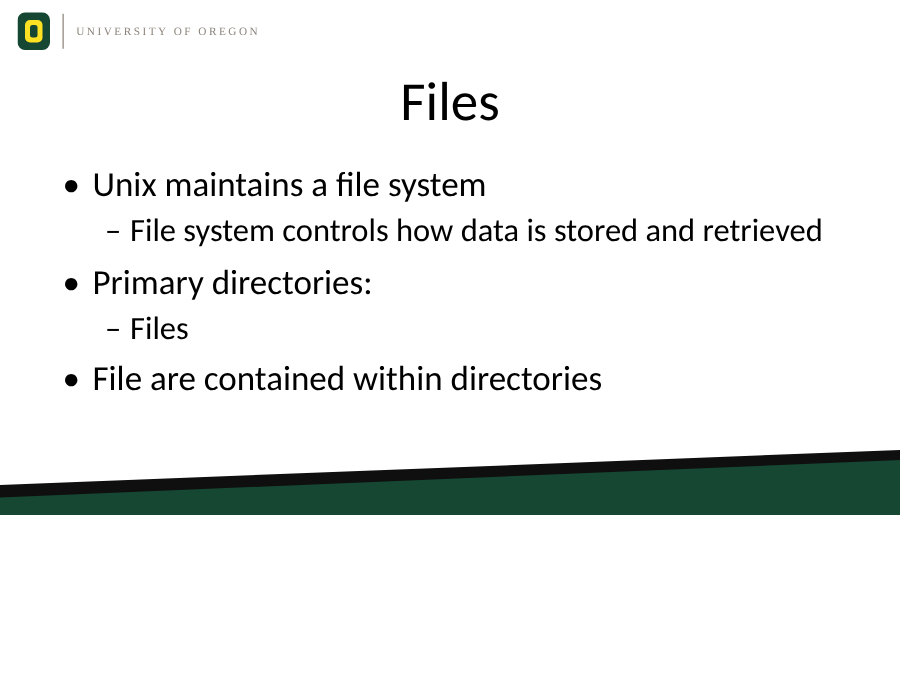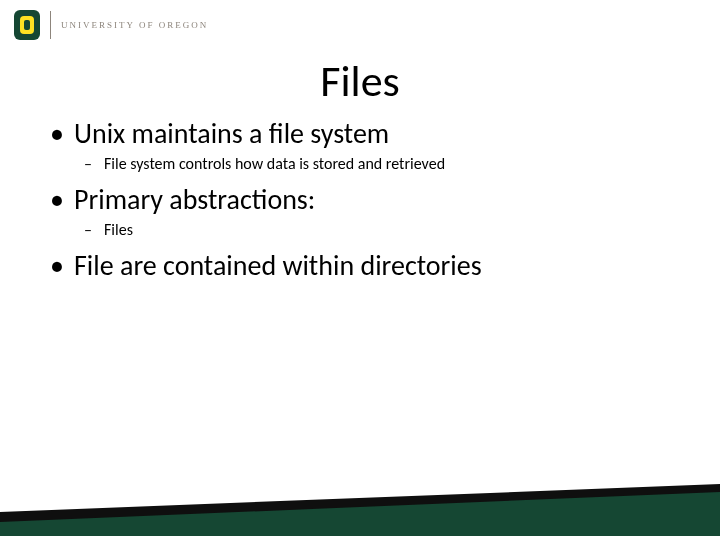--- a/index.html
+++ b/index.html
@@ -1,29 +1,29 @@
 <!DOCTYPE html>
 <html><head>
 <meta charset="utf-8">
 <style>
   * { margin: 0; padding: 0; box-sizing: border-box; }
   html, body { width: 720px; height: 540px; font-family: Calibri, "Segoe UI", Arial, sans-serif; background: #fff; color: #000; overflow: hidden; }
-  .slide { position: relative; width: 720px; height: 536px; }
+  .slide { position: relative; width: 720px; height: 412px; }
 
   .header { position: absolute; top: 8px; left: 14px; display: flex; align-items: center; gap: 10px; }
   .logo { width: 26px; height: 34px; }
   .divider { width: 1px; height: 28px; background: #8d857c; }
   .univ { font-size: 9px; letter-spacing: 2px; color: #8d857c; font-family: Georgia, 'Times New Roman', serif; }
 
   .title { position: absolute; top: 54px; left: 0; width: 720px; text-align: center; font-size: 44px; font-weight: 400; font-family: Calibri, Arial, sans-serif; }
 
-  .content { position: absolute; top: 116px; left: 50px; width: 620px; }
+  .content { position: absolute; top: 130px; left: 50px; width: 620px; }
   .l1 { font-size: 28px; list-style: none; margin-bottom: 4px; position: relative; padding-left: 24px; }
   .l1::before { content: "•"; position: absolute; left: 0; top: 0; }
-  .l2 { font-size: 16px; list-style: none; margin: 2px 0 2px 34px; position: relative; padding-left: 20px; line-height: 1.18; }
+  .l2 { font-size: 26px; list-style: none; margin: 2px 0 2px 34px; position: relative; padding-left: 20px; line-height: 1.18; }
   .l2::before { content: "–"; position: absolute; left: 0; top: 0; }
   .gap { height: 6px; }
 
   .footer { position: absolute; left: 0; bottom: 0; width: 720px; height: 58px; overflow: hidden; }
   .footer svg { display: block; }
 </style>
 </head>
 <body>
 
 <div class="slide">
@@ -39,21 +39,21 @@
     <span class="divider"></span>
     <span class="univ">UNIVERSITY OF OREGON</span>
   </div>
 
   <div class="title">Files</div>
 
   <ul class="content">
     <li class="l1"><span>Unix maintains a file system</span></li>
     <li class="l2"><span>File system controls how data is stored and retrieved</span></li>
     <div class="gap"></div>
-    <li class="l1"><span>Primary abstractions:</span></li>
+    <li class="l1"><span>Primary directories:</span></li>
     <li class="l2"><span>Files</span></li>
     <div class="gap"></div>
     <li class="l1"><span>File are contained within directories</span></li>
   </ul>
 
   <div class="footer">
     <svg viewBox="0 0 720 58" width="720" height="58">
       <polygon points="0,34 720,6 720,58 0,58" fill="#0f0f0f"></polygon>
       <polygon points="0,44 720,14 720,58 0,58" fill="#154733"></polygon>
     </svg>

